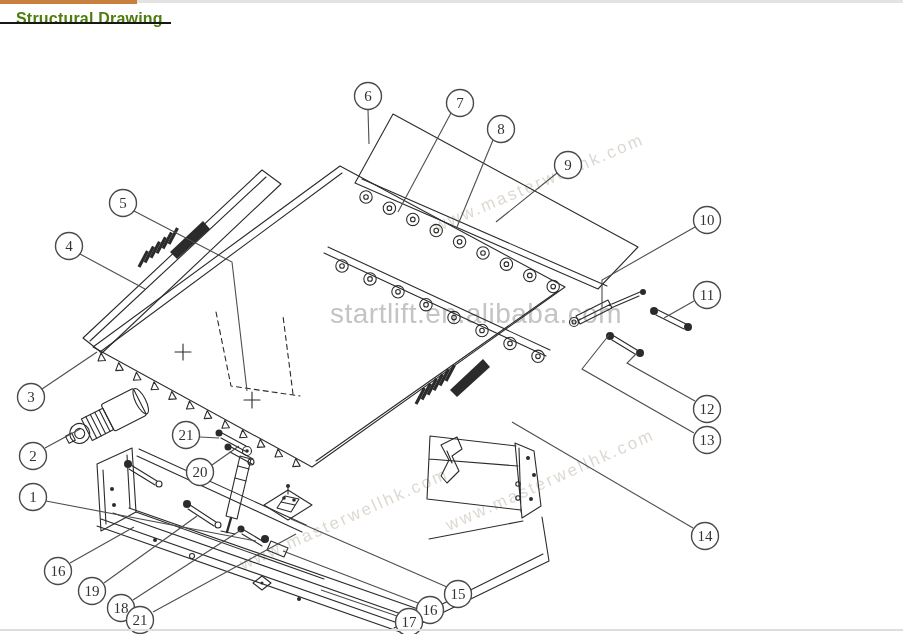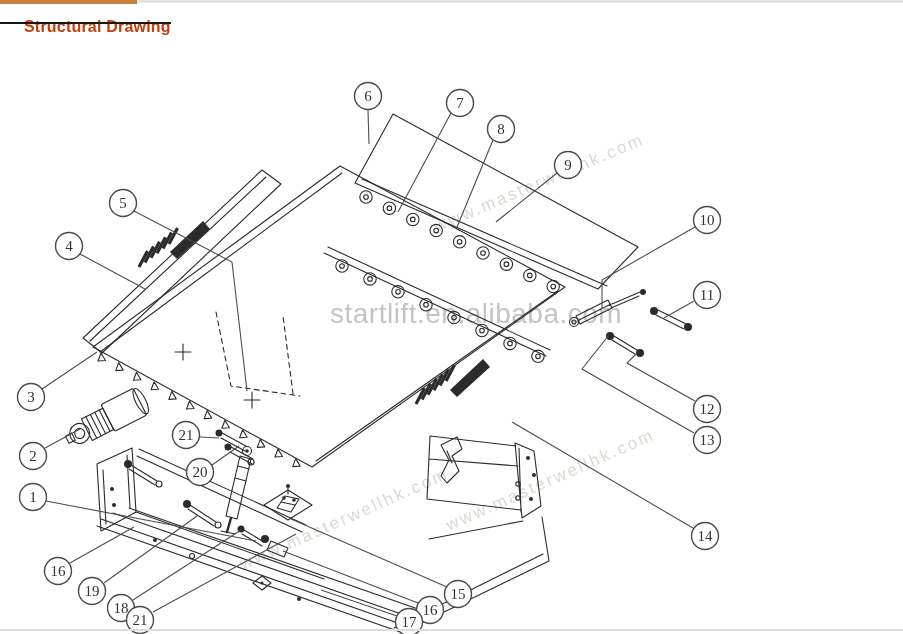--- a/index.html
+++ b/index.html
@@ -1,21 +1,21 @@
 <!DOCTYPE html>
 <html style="--accent: #c9803e; --rule: #e3e3e3; --line: #2b2b2b; --bottomrule: #dcdde1; --wm: #c4c4c4; --wmf: #d7d1c9;"><head>
 <meta charset="utf-8">
 <style>
   html,body{margin:0;padding:0;background:#ffffff;}
   body{width:903px;height:634px;position:relative;overflow:hidden;
        font-family:"Liberation Sans",sans-serif;}
   .accent-bar{position:absolute;top:0;left:0;width:137px;height:4px;background:var(--accent,#c9803e);}
   .gray-bar{position:absolute;top:0;left:137px;width:766px;height:3px;background:var(--rule,#e3e3e3);}
-  .page-title{position:absolute;top:2px;left:8px;margin:16px;font-size:16px;font-weight:bold;
-              color:#c2410c;letter-spacing:.2px;}
+  .page-title{position:absolute;top:2px;left:8px;margin:8px;font-size:16px;font-weight:bold;
+              color:#4d7c0f;letter-spacing:.2px;}
   .title-underline{position:absolute;top:22px;left:0;width:171px;height:2px;background:#161616;}
   .bottom-rule{position:absolute;top:629px;left:0;width:903px;height:2px;background:var(--bottomrule,#dcdde1);}
   svg{position:absolute;top:0;left:0;}
   .ln{fill:none;stroke:var(--line,#2b2b2b);stroke-width:1.1;stroke-linejoin:round;stroke-linecap:round;}
   .fl{fill:var(--line,#2b2b2b);stroke:none;}
   .dash{stroke-dasharray:5,4;}
   .stripe{stroke:var(--line,#2b2b2b);stroke-width:3.2;fill:none;}
   .leader{fill:none;stroke:#4d4d4d;stroke-width:1.1;}
   .c-circ{fill:#ffffff;stroke:#4a4a4a;stroke-width:1.4;}
   .c-num{font-family:"Liberation Serif",serif;font-size:15px;fill:#333;text-anchor:middle;}

